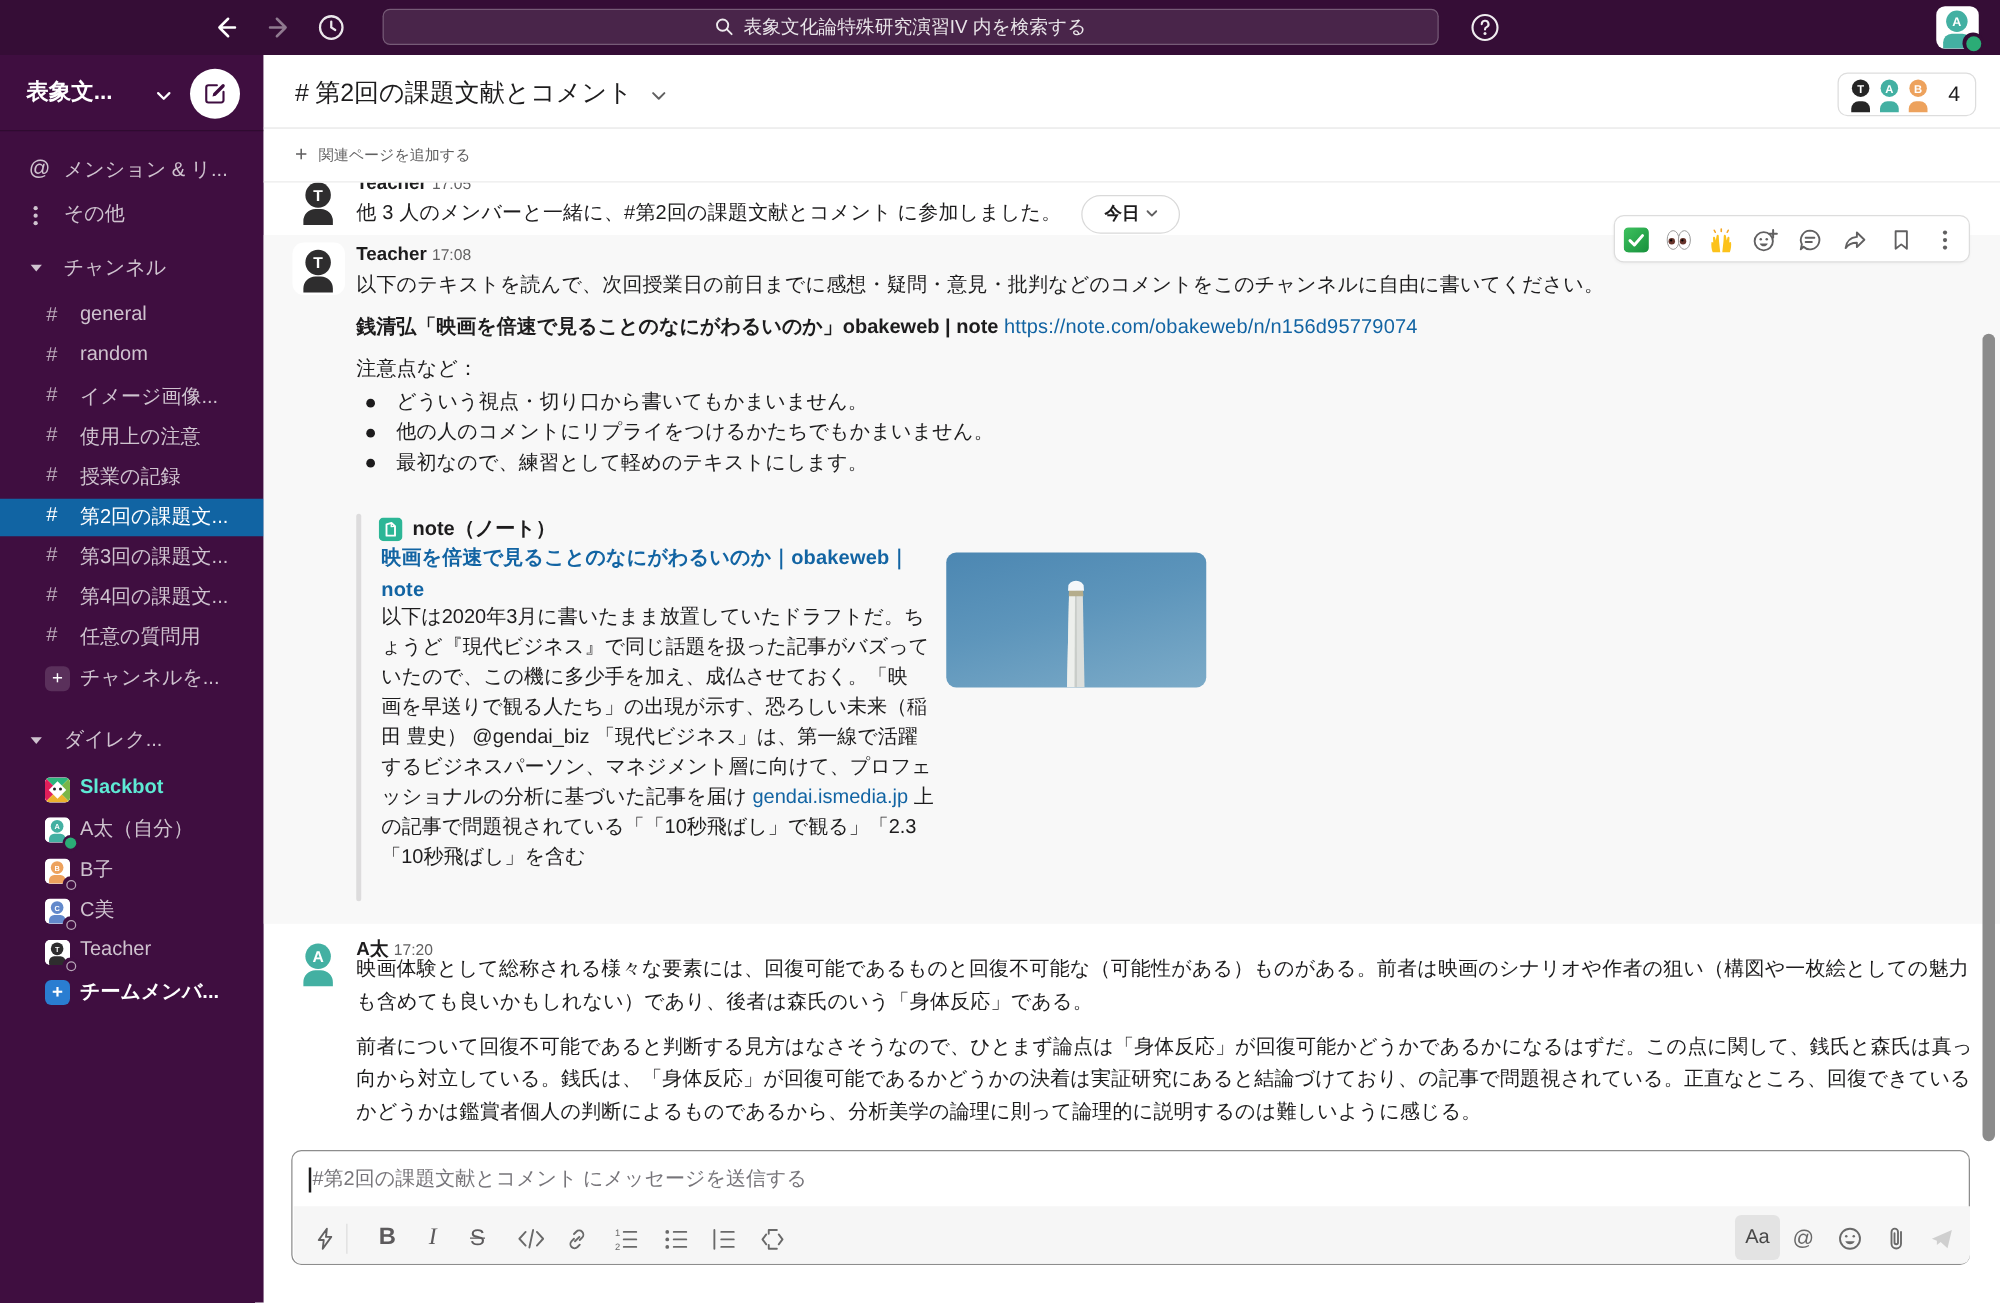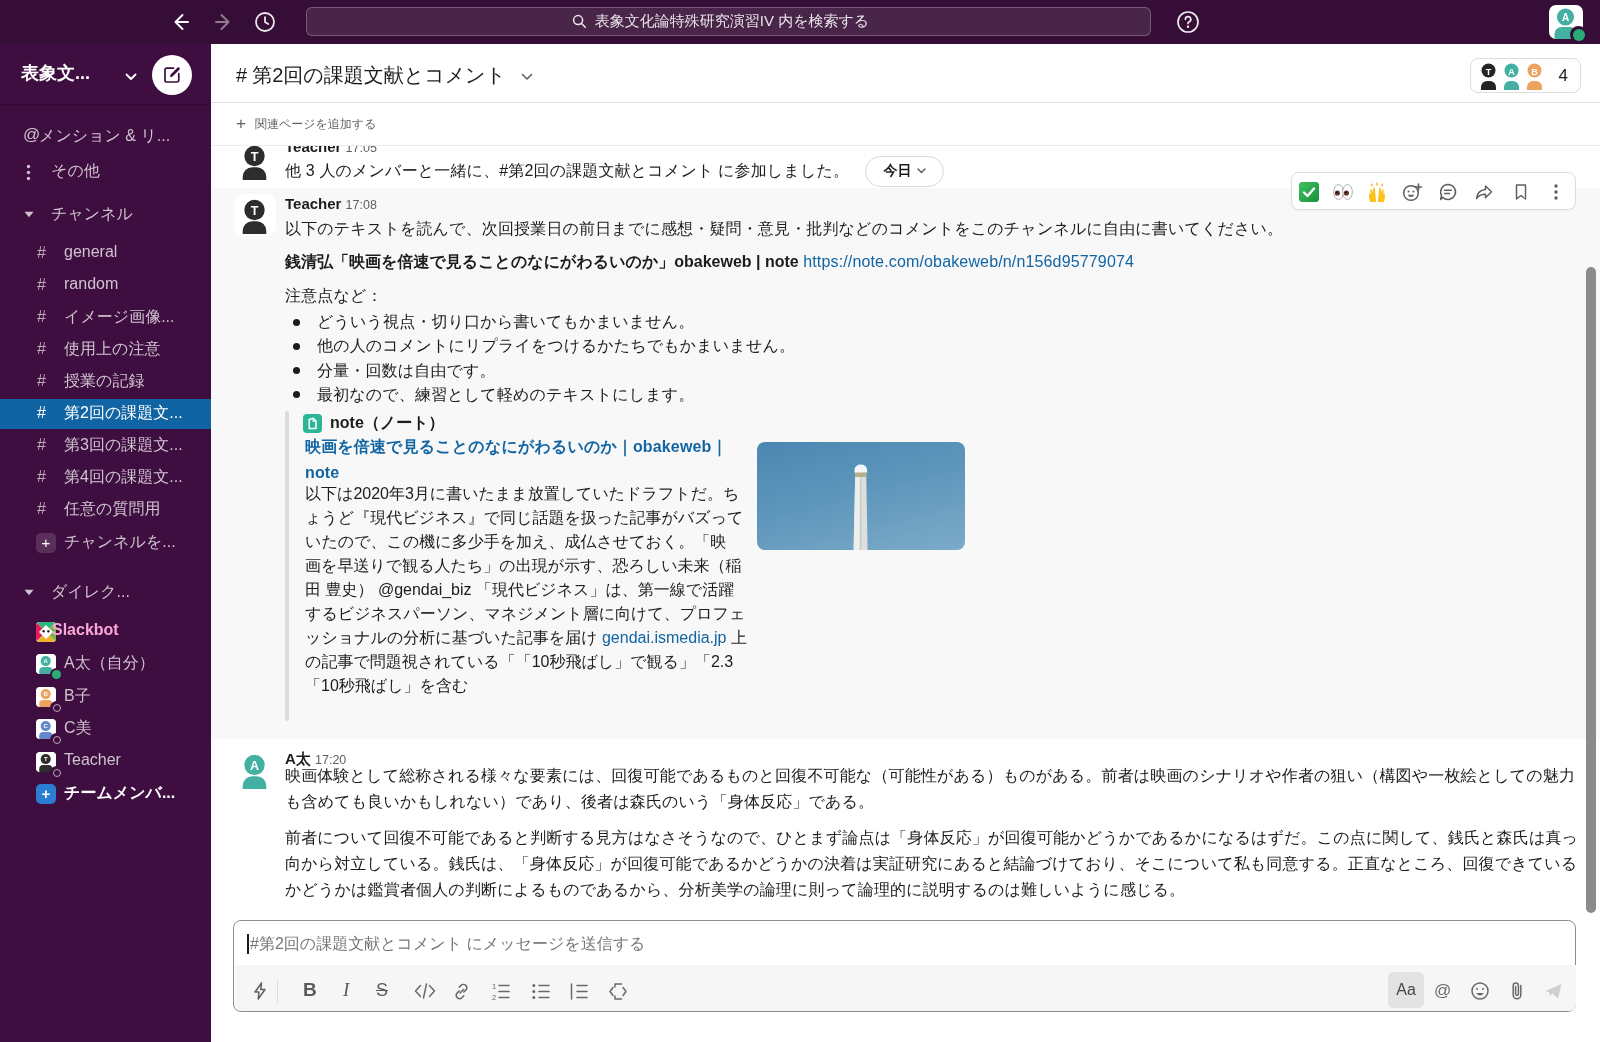--- a/index.html
+++ b/index.html
@@ -87,21 +87,21 @@
         <path d="M1.5 1.5 L6 6 L10.5 1.5" stroke="#fff" stroke-width="1.8" fill="none" stroke-linecap="round" stroke-linejoin="round"></path>
       </svg>
     <div class="abs" style="left:152px;top:11px;width:40px;height:40px;border-radius:50%;background:#fff"></div>
     <svg class="abs" style="left:162px;top:21px" width="20" height="20" viewBox="0 0 20 20">
         <path d="M11.5 3.2 H4.8 A1.8 1.8 0 0 0 3 5 V15.2 A1.8 1.8 0 0 0 4.8 17 H15 A1.8 1.8 0 0 0 16.8 15.2 V8.5" stroke="#3f0e40" stroke-width="1.7" fill="none" stroke-linecap="round"></path>
         <path d="M8 12.2 L8.6 9.6 L15.6 2.6 A1.35 1.35 0 0 1 17.5 4.5 L10.5 11.5 L8 12.2 Z" fill="#3f0e40"></path>
       </svg>
   </div>
   <div class="srow" style="top:77.5px">
       <span class="abs" style="left:23px;top:3px;font-size:17px">@</span>
-      <span class="abs nw" style="left:39px;top:4px">メンション &amp; リ...</span>
+      <span class="abs nw" style="left:51px;top:4px">メンション &amp; リ...</span>
     </div>
   <div class="srow" style="top:113px">
       <svg class="abs" style="left:26px;top:7px" width="5" height="17" viewBox="0 0 5 17">
         <circle cx="2.5" cy="2.5" r="1.7" fill="#cfc3cf"></circle>
         <circle cx="2.5" cy="8.5" r="1.7" fill="#cfc3cf"></circle>
         <circle cx="2.5" cy="14.5" r="1.7" fill="#cfc3cf"></circle>
       </svg>
       <span class="abs nw" style="left:51px;top:4px">その他</span>
     </div>
 
@@ -162,21 +162,21 @@
     <span class="dmavatar" style="left:36px;top:5px"><svg width="20" height="20" viewBox="0 0 20 20">
           <rect width="20" height="20" fill="#fff"></rect>
           <path d="M10 10 L0 0 L20 0 Z" fill="#2eb67d"></path>
           <path d="M10 10 L0 0 L0 20 Z" fill="#e01e5a"></path>
           <path d="M10 10 L0 20 L20 20 Z" fill="#ecb22e"></path>
           <path d="M10 10 L20 0 L20 20 Z" fill="#7ab648"></path>
           <path d="M10 3 L17 10 L10 17 L3 10 Z" fill="#fff"></path>
           <circle cx="7.6" cy="9.2" r="1.2" fill="#222"></circle>
           <circle cx="12.4" cy="9.2" r="1.2" fill="#222"></circle>
         </svg></span>
-    <span class="abs nw bold" style="left:52px;top:4px;color:#f9a8d4">Slackbot</span>
+    <span class="abs nw bold" style="left:64px;top:4px;color:#5eead4">Slackbot</span>
   </div>
   <div class="srow" style="top:605px">
     <span class="dmavatar" style="left:36px;top:5px"><svg width="20" height="20" viewBox="0 0 34 34" style="border-radius:4px">
           <rect width="34" height="34" fill="#fff"></rect>
           <circle cx="16.5" cy="12" r="8.6" fill="#43b0a2"></circle>
           <text x="16.5" y="16" font-size="10" font-weight="bold" fill="#fff" text-anchor="middle">A</text>
           <path d="M5.5 34 L5.5 29 a7 7 0 0 1 7-7 L21 22 a7 7 0 0 1 7 7 L28 34 Z" fill="#43b0a2"></path>
         </svg></span>
     <span class="abs" style="left:50px;top:19px;width:13px;height:13px;border-radius:50%;background:#3f0e40"></span>
     <span class="abs" style="left:52px;top:21px;width:9px;height:9px;border-radius:50%;background:#2bac76"></span>
@@ -248,21 +248,20 @@
           <path d="M8.7 40 V36.8 A9.6 9.6 0 0 1 18.3 27.2 H22.7 A9.6 9.6 0 0 1 32.3 36.8 V40 Z" fill="#2e2d2e"></path>
         </svg>
     </div>
     <div class="abs nw" style="left:74px;top:151px;font-size:15px;font-weight:bold;z-index:1">Teacher <span style="font-weight:normal;font-size:12.5px;color:#616061">17:08</span></div>
     <div class="msgtext" style="left:74px;top:172px">以下のテキストを読んで、次回授業日の前日までに感想・疑問・意見・批判などのコメントをこのチャンネルに自由に書いてください。</div>
     <div class="msgtext" style="left:74px;top:205px"><span class="bold" style="letter-spacing:0">銭清弘「映画を倍速で見ることのなにがわるいのか」obakeweb | note </span><span class="blue">https://note.com/obakeweb/n/n156d95779074</span></div>
     <div class="msgtext" style="left:74px;top:239px">注意点など：</div>
     <div class="msgtext" style="left:106px;top:266px;line-height:24.33px">
       <div><span class="abs" style="left:-24px;margin-top:8.5px;width:7px;height:7px;border-radius:50%;background:#1d1c1d"></span>どういう視点・切り口から書いてもかまいません。</div>
       <div><span class="abs" style="left:-24px;margin-top:8.5px;width:7px;height:7px;border-radius:50%;background:#1d1c1d"></span>他の人のコメントにリプライをつけるかたちでもかまいません。</div>
-      <div><span class="abs" style="left:-24px;margin-top:8.5px;width:7px;height:7px;border-radius:50%;background:#1d1c1d"></span>分量・回数は自由です。</div>
       <div><span class="abs" style="left:-24px;margin-top:8.5px;width:7px;height:7px;border-radius:50%;background:#1d1c1d"></span>最初なので、練習として軽めのテキストにします。</div>
     </div>
 
     <div id="notecard-bar"></div>
     <svg class="abs" style="left:92px;top:369.5px" width="19" height="19" viewBox="0 0 19 19">
         <rect width="19" height="19" rx="4" fill="#2cb696"></rect>
         <path d="M6.2 14.5 V5.5 L10.2 4.3 L13 7 V14.5 Z" stroke="#fff" stroke-width="1.5" fill="none" stroke-linejoin="round"></path>
         <path d="M10 4.6 L10 7.3 L12.8 7.1" stroke="#fff" stroke-width="1.1" fill="none" stroke-linejoin="round"></path>
       </svg>
     <div class="abs nw" style="left:119px;top:369px;font-size:16px;font-weight:bold">note（ノート）</div>
@@ -296,21 +295,21 @@
           <path d="M8.7 40 V36.8 A9.6 9.6 0 0 1 18.3 27.2 H22.7 A9.6 9.6 0 0 1 32.3 36.8 V40 Z" fill="#43b0a2"></path>
         </svg>
     </div>
     <div class="abs nw" style="left:74px;top:706px;font-size:15px;font-weight:bold">A太 <span style="font-weight:normal;font-size:12.5px;color:#616061">17:20</span></div>
     <div class="msgtext" style="left:74px;top:719px">
       <div>映画体験として総称される様々な要素には、回復可能であるものと回復不可能な（可能性がある）ものがある。前者は映画のシナリオや作者の狙い（構図や一枚絵としての魅力</div>
       <div>も含めても良いかもしれない）であり、後者は森氏のいう「身体反応」である。</div>
     </div>
     <div class="msgtext" style="left:74px;top:781px">
       <div>前者について回復不可能であると判断する見方はなさそうなので、ひとまず論点は「身体反応」が回復可能かどうかであるかになるはずだ。この点に関して、銭氏と森氏は真っ</div>
-      <div>向から対立している。銭氏は、「身体反応」が回復可能であるかどうかの決着は実証研究にあると結論づけており、そこについて私も同意する。正直なところ、回復できている</div>
+      <div>向から対立している。銭氏は、「身体反応」が回復可能であるかどうかの決着は実証研究にあると結論づけており、の記事で問題視されている。正直なところ、回復できている</div>
       <div>かどうかは鑑賞者個人の判断によるものであるから、分析美学の論理に則って論理的に説明するのは難しいように感じる。</div>
     </div>
   </div>
 
   <div id="chheader">
     <div class="abs nw" style="left:25px;top:17px;font-size:20px;font-weight:normal;line-height:28px"><span style="margin-right:5px">#</span>第2回の課題文献とコメント</div>
     <svg class="abs" style="left:310px;top:29px" width="12" height="8" viewBox="0 0 12 8">
         <path d="M1.5 1.5 L6 6 L10.5 1.5" stroke="#616061" stroke-width="1.6" fill="none" stroke-linecap="round" stroke-linejoin="round"></path>
       </svg>
     <div class="abs" style="left:1258.5px;top:13.5px;width:111px;height:35px;border:1px solid #ddd;border-radius:8px;background:#fff">

